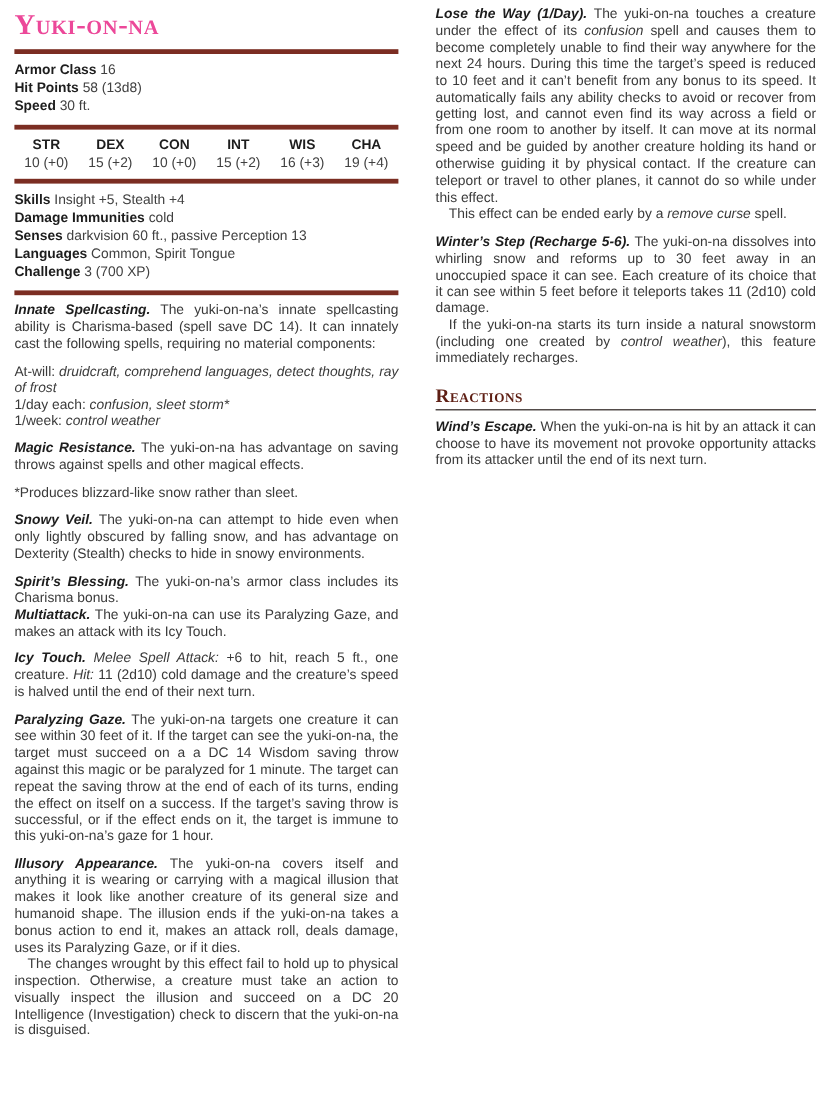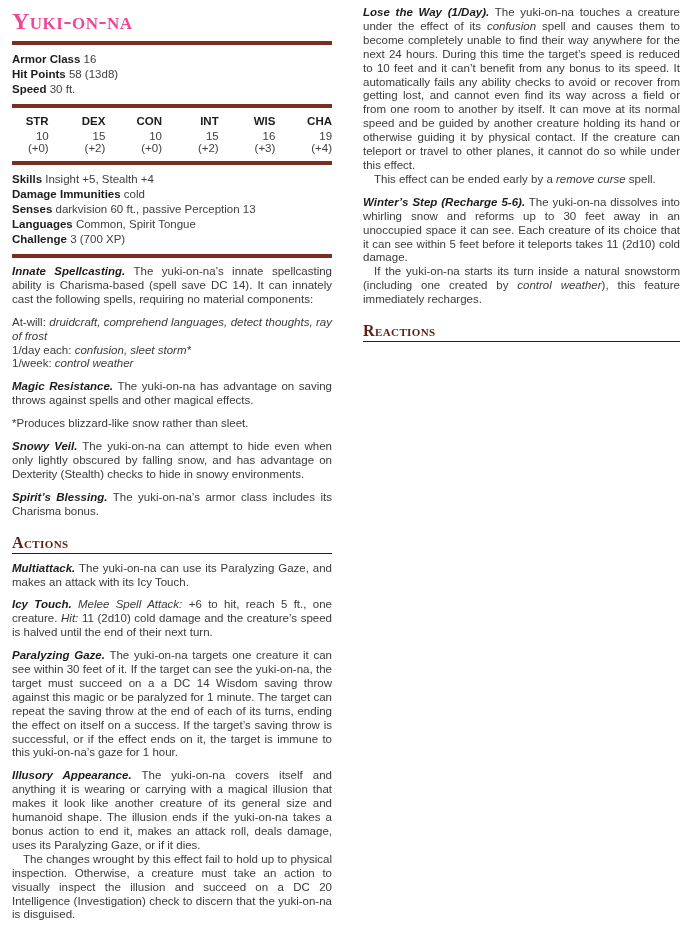--- a/index.html
+++ b/index.html
@@ -46,23 +46,22 @@
   }
   .attr-line, .detail-line {
     font-size: 11.5px;
     line-height: 15px;
   }
   .lbl { font-weight: 700; color: #1d1d1d; }
   .val { color: #404040; }
 
   .abilities {
     display: flex;
-    text-align: right;
+    text-align: center;
     margin: 5px 0 6px 0;
-    gap: 20px;
   }
   .ability { flex: 1; }
   .ab-name { font-weight: 700; font-size: 11.5px; color: #1d1d1d; }
   .ab-val  { font-size: 11.5px; color: #404040; margin-top: 3px; }
 
   .blocks .section-heading {
     font-family: "Liberation Serif", serif;
     font-variant: small-caps;
     font-weight: 700;
     font-size: 16px;
@@ -171,32 +170,32 @@
 
     <div class="blocks">
         <p class="para first"><span class="run-bi">Innate Spellcasting.</span><span class="run-n"> The yuki-on-na’s innate spellcasting ability is Charisma-based (spell save DC 14). It can innately cast the following spells, requiring no material components:</span></p>
         <p class="para"><span class="run-n">At-will: </span><span class="run-i">druidcraft, comprehend languages, detect thoughts, ray of frost</span></p>
         <p class="para tight"><span class="run-n">1/day each: </span><span class="run-i">confusion, sleet storm*</span></p>
         <p class="para tight"><span class="run-n">1/week: </span><span class="run-i">control weather</span></p>
         <p class="para"><span class="run-bi">Magic Resistance.</span><span class="run-n"> The yuki-on-na has advantage on saving throws against spells and other magical effects.</span></p>
         <p class="para"><span class="run-n">*Produces blizzard-like snow rather than sleet.</span></p>
         <p class="para"><span class="run-bi">Snowy Veil.</span><span class="run-n"> The yuki-on-na can attempt to hide even when only lightly obscured by falling snow, and has advantage on Dexterity (Stealth) checks to hide in snowy environments.</span></p>
         <p class="para"><span class="run-bi">Spirit’s Blessing.</span><span class="run-n"> The yuki-on-na’s armor class includes its Charisma bonus.</span></p>
-        <h3 class="section-heading">Actions</h3>
         <p class="para tight"><span class="run-bi">Multiattack.</span><span class="run-n"> The yuki-on-na can use its Paralyzing Gaze, and makes an attack with its Icy Touch.</span></p>
         <p class="para"><span class="run-bi">Icy Touch.</span><span class="run-n"> </span><span class="run-i">Melee Spell Attack:</span><span class="run-n"> +6 to hit, reach 5 ft., one creature. </span><span class="run-i">Hit:</span><span class="run-n"> 11 (2d10) cold damage and the creature’s speed is halved until the end of their next turn.</span></p>
         <p class="para"><span class="run-bi">Paralyzing Gaze.</span><span class="run-n"> The yuki-on-na targets one creature it can see within 30 feet of it. If the target can see the yuki-on-na, the target must succeed on a a DC 14 Wisdom saving throw against this magic or be paralyzed for 1 minute. The target can repeat the saving throw at the end of each of its turns, ending the effect on itself on a success. If the target’s saving throw is successful, or if the effect ends on it, the target is immune to this yuki-on-na’s gaze for 1 hour.</span></p>
         <p class="para"><span class="run-bi">Illusory Appearance.</span><span class="run-n"> The yuki-on-na covers itself and anything it is wearing or carrying with a magical illusion that makes it look like another creature of its general size and humanoid shape. The illusion ends if the yuki-on-na takes a bonus action to end it, makes an attack roll, deals damage, uses its Paralyzing Gaze, or if it dies.</span></p>
         <p class="para indent"><span class="run-n">The changes wrought by this effect fail to hold up to physical inspection. Otherwise, a creature must take an action to visually inspect the illusion and succeed on a DC 20 Intelligence (Investigation) check to discern that the yuki-on-na is disguised.</span></p>
       </div>
   </div>
 
   <div class="col-right">
     <div class="blocks">
         <p class="para tight"><span class="run-bi">Lose the Way (1/Day).</span><span class="run-n"> The yuki-on-na touches a creature under the effect of its </span><span class="run-i">confusion</span><span class="run-n"> spell and causes them to become completely unable to find their way anywhere for the next 24 hours. During this time the target’s speed is reduced to 10 feet and it can’t benefit from any bonus to its speed. It automatically fails any ability checks to avoid or recover from getting lost, and cannot even find its way across a field or from one room to another by itself. It can move at its normal speed and be guided by another creature holding its hand or otherwise guiding it by physical contact. If the creature can teleport or travel to other planes, it cannot do so while under this effect.</span></p>
         <p class="para indent"><span class="run-n">This effect can be ended early by a </span><span class="run-i">remove curse</span><span class="run-n"> spell.</span></p>
         <p class="para"><span class="run-bi">Winter’s Step (Recharge 5-6).</span><span class="run-n"> The yuki-on-na dissolves into whirling snow and reforms up to 30 feet away in an unoccupied space it can see. Each creature of its choice that it can see within 5 feet before it teleports takes 11 (2d10) cold damage.</span></p>
         <p class="para indent"><span class="run-n">If the yuki-on-na starts its turn inside a natural snowstorm (including one created by </span><span class="run-i">control weather</span><span class="run-n">), this feature immediately recharges.</span></p>
         <h3 class="section-heading">Reactions</h3>
+        <p class="para tight"><span class="run-bi">Wind’s Escape.</span><span class="run-n"> When the yuki-on-na is hit by an attack it can choose to have its movement not provoke opportunity attacks from its attacker until the end of its next turn.</span></p>
       </div>
   </div>
 
 </div>
 
 </body></html>

